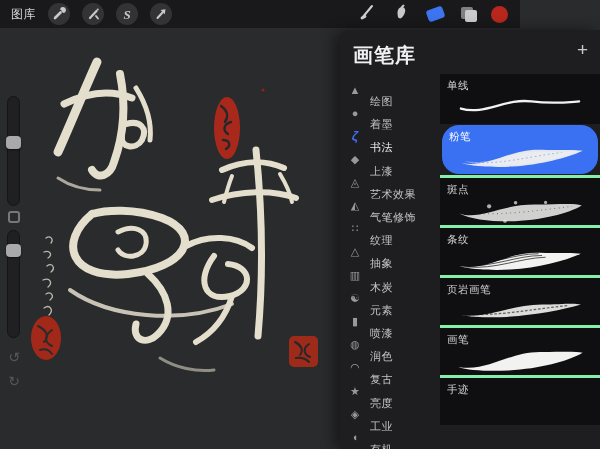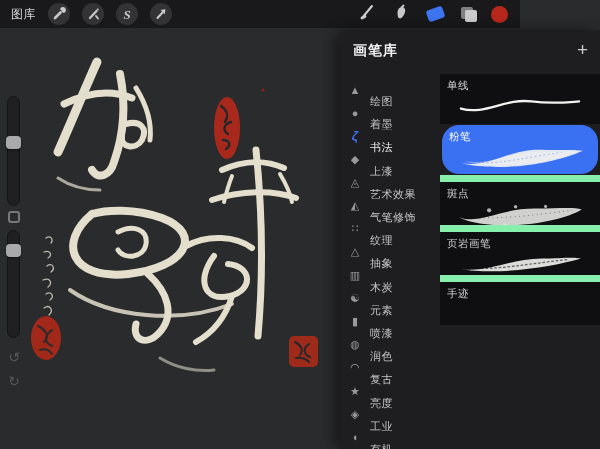--- a/index.html
+++ b/index.html
@@ -47,32 +47,32 @@
   .canvas-area { position:absolute; left:0; top:28px; width:340px; height:421px; }
   .canvas-area svg { display:block; }
 
   
   .panel {
     position:absolute; left:340px; top:30px; width:260px; height:419px;
     background:#1e1e20; border-radius:10px 0 0 0; z-index:40;
     box-shadow:-6px 0 14px rgba(0,0,0,.45); overflow:hidden;
   }
   .panel-header { position:absolute; left:0; top:0; width:100%; height:40px; }
-  .panel-title { position:absolute; left:13px; top:12px; font-size:14px; font-weight:bold; color:#f0f0f0; letter-spacing:1px; }
+  .panel-title { position:absolute; left:13px; top:12px; font-size:20px; font-weight:bold; color:#f0f0f0; letter-spacing:1px; }
   .panel-add { position:absolute; right:12px; top:9px; font-size:19px; font-weight:300; color:#c9c9cb; }
 
   .cat-col { position:absolute; left:0; top:48px; width:100px; }
   .cat-row { height:23.2px; display:flex; align-items:center; }
   .cat-icon { width:30px; text-align:center; font-size:11px; color:#99999b; }
   .cat-icon.sel { color:#3d6ef0; font-weight:bold; font-style:italic; font-size:13px; }
   .cat-label { font-size:11px; color:#c4c4c6; letter-spacing:.5px;margin-top:24px; }
   .cat-row.sel .cat-label { color:#ececee; }
 
   .brush-col { position:absolute; left:100px; top:44px; width:160px; }
-  .brush-row { height:50px; background:#0f0f11; border-top:7px solid #86efac; position:relative; }
+  .brush-row { height:50px; background:#0f0f11; border-top:3px solid #86efac; position:relative; }
   .brush-row:first-child { border-top:none; }
   .brush-label { position:absolute; left:7px; top:5px; font-size:10.5px; color:#d2d2d4; letter-spacing:.5px;text-align:center; }
   .brush-row svg { position:absolute; left:8px; top:16px; }
   .brush-row.sel { background:#3a70f2; border-radius:17px; border-top:none; margin:1px 2px; height:49px; }
   .brush-row.sel .brush-label { color:#ffffff; }
   .stroke-fill { fill:#f2f2f0; }
   .stroke-line { stroke:#f2f2f0; fill:none; stroke-linecap:round; }
 </style>
 </head>
 <body>
@@ -316,30 +316,45 @@
       <svg width="144" height="30" viewBox="0 0 150 34">
         <path class="stroke-fill" d="M6 22 C 30 30 52 12 92 12 C 118 12 136 10 145 13 C 130 22 100 30 62 31 C 38 31 18 28 6 22 Z" opacity=".85"></path>
         <circle cx="40" cy="14" r="2.4" fill="#f2f2f0" opacity=".7"></circle>
           <circle cx="70" cy="10" r="2" fill="#f2f2f0" opacity=".7"></circle>
         <circle cx="104" cy="9.5" r="1.8" fill="#f2f2f0" opacity=".7"></circle>
           <circle cx="58" cy="31" r="2" fill="#f2f2f0" opacity=".6"></circle>
         <path d="M24 22 C 60 24 100 18 134 14" stroke="#0f0f11" stroke-width="1.2" fill="none" opacity=".5" stroke-dasharray="1 4"></path>
       </svg>
     </div>
 
+    <div class="brush-row">
+      <span class="brush-label">条纹</span>
+      <svg width="144" height="30" viewBox="0 0 150 34">
+        <path class="stroke-fill" d="M6 25 C 40 31 60 8 98 10 C 116 11 132 9 144 11 C 126 19 96 27 64 29 C 42 30 20 29 6 25 Z"></path>
+        <path d="M12 24 C 45 27 70 13 100 13" stroke="#0f0f11" stroke-width="1" fill="none" opacity=".8"></path>
+        <path d="M14 26 C 48 29 74 16 104 15" stroke="#0f0f11" stroke-width="1" fill="none" opacity=".8"></path>
+        <path d="M10 22 C 42 25 66 11 96 11" stroke="#0f0f11" stroke-width="1" fill="none" opacity=".8"></path>
+      </svg>
+    </div>
 
 
     <div class="brush-row">
       <span class="brush-label">页岩画笔</span>
       <svg width="144" height="30" viewBox="0 0 150 34">
         <path class="stroke-fill" d="M8 24 C 40 28 64 12 100 12 C 120 12 136 10 144 12 C 124 18 92 24 60 26 C 40 27 20 26 8 24 Z" opacity=".9"></path>
         <path d="M16 23 C 50 25 90 17 130 13" stroke="#0f0f11" stroke-width="1.4" fill="none" opacity=".6" stroke-dasharray="3 2"></path>
         <path d="M20 25 C 54 27 92 20 126 16" stroke="#f2f2f0" stroke-width="1" fill="none" opacity=".5" stroke-dasharray="1 3"></path>
       </svg>
     </div>
 
+    <div class="brush-row">
+      <span class="brush-label">画笔</span>
+      <svg width="144" height="30" viewBox="0 0 150 34">
+        <path class="stroke-fill" d="M5 26 C 40 32 62 8 100 9 C 122 9 138 8 146 10 C 128 20 98 28 62 30 C 40 31 16 30 5 26 Z"></path>
+      </svg>
+    </div>
 
     <div class="brush-row">
       <span class="brush-label">手迹</span>
     </div>
 
   </div>
 </div>
 
 </body></html>

